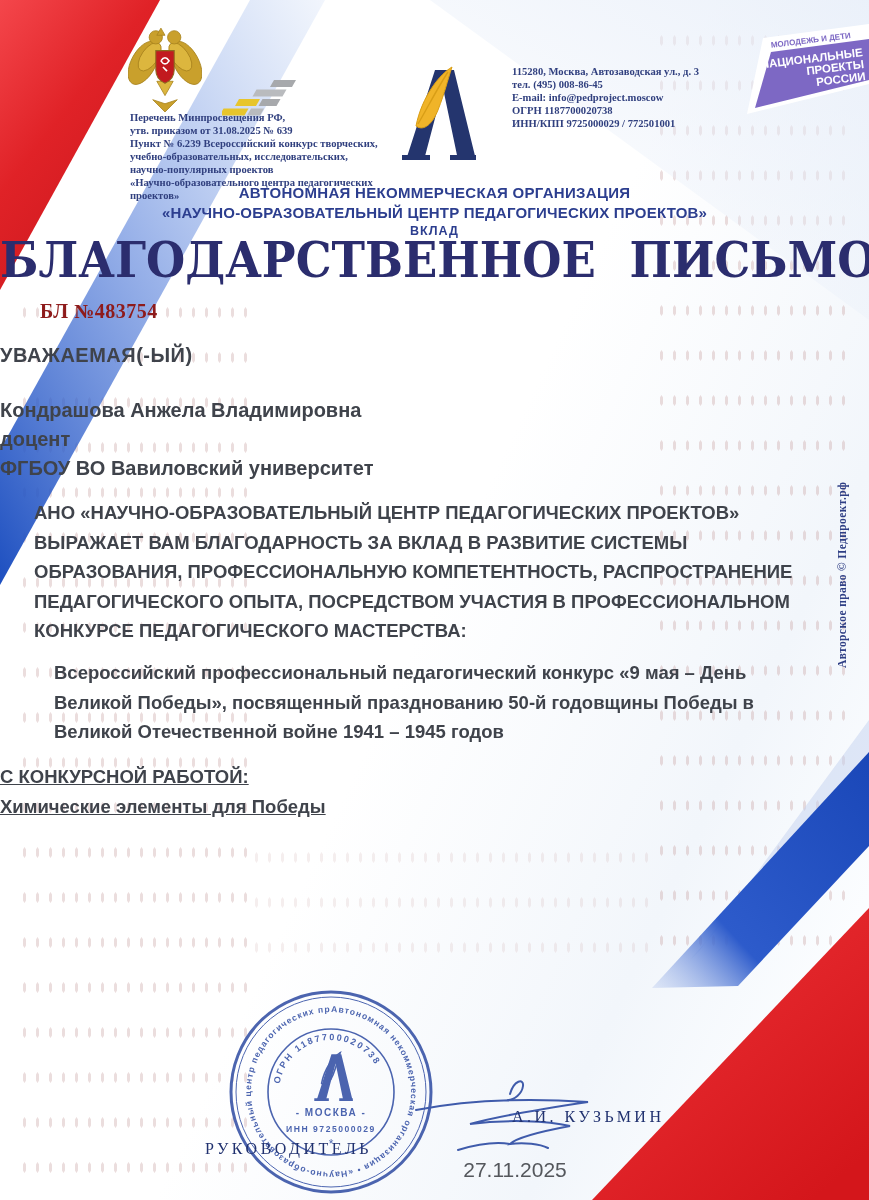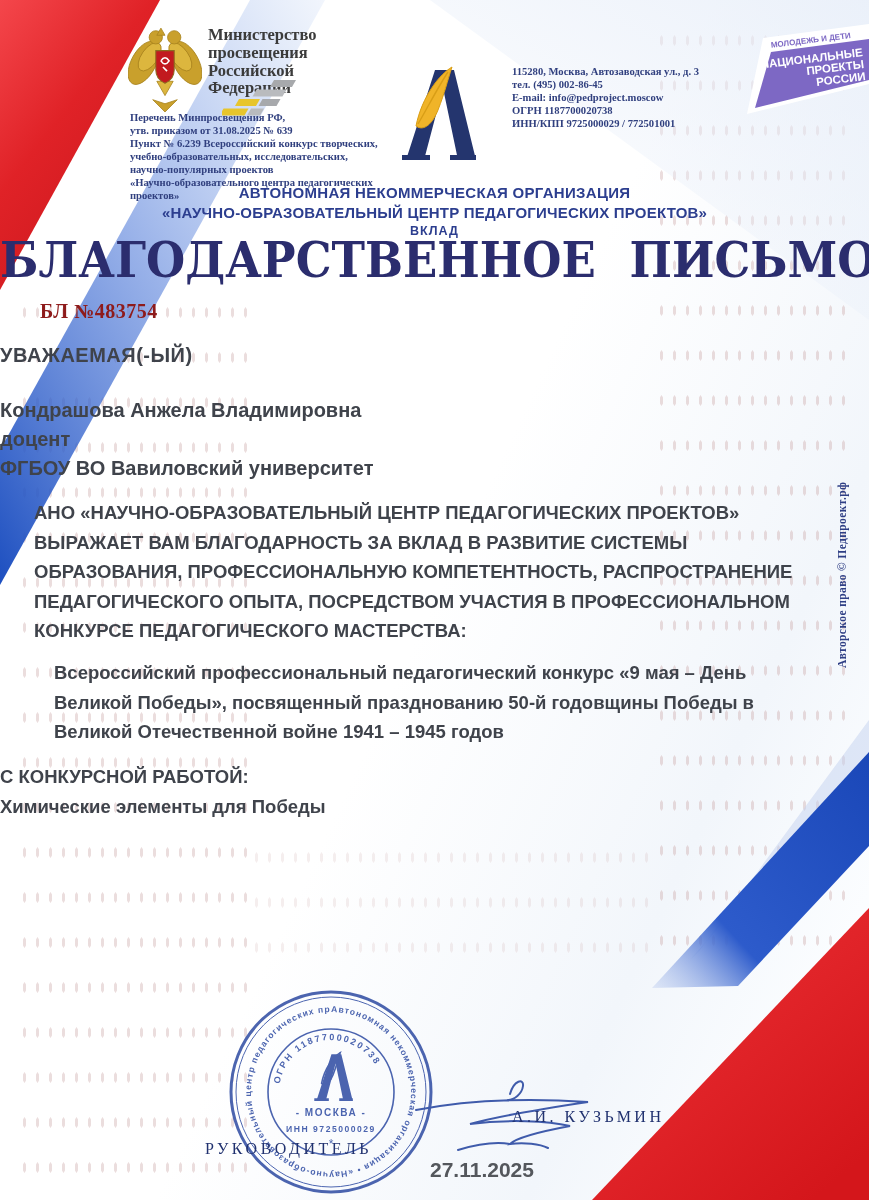--- a/index.html
+++ b/index.html
@@ -43,21 +43,21 @@
   .center-bold { width:100%; text-align:left; font-weight:700; color:#3f434b; }
   .salutation { font-size:20px; letter-spacing:.5px; }
   .recipient { font-size:20px; line-height:29px; white-space:pre-line; }
   .body-par { font-size:18.5px; line-height:29.5px; }
   .work-block { font-size:18.5px; line-height:29.5px; white-space:pre-line; }
 
   .sign-label {
     font-family:"Liberation Serif", serif; font-weight:400;
     font-size:16px; letter-spacing:3.5px; color:#20316f;
   }
-  .date-label { font-size:21px; font-weight:700; color:#54575c; }
+  .date-label { font-size:21px; font-weight:400; color:#54575c; text-align:center; }
   .copyright {
     font-family:"Liberation Serif", serif; font-weight:700;
     font-size:11.5px; color:#2f3f85; letter-spacing:.4px;
     transform:rotate(-90deg); transform-origin:left top; white-space:nowrap;
   }
 </style>
 </head>
 <body>
 
 <div id="page">
@@ -109,24 +109,20 @@
       <circle cx="26" cy="15" r="6.5"></circle>
       <circle cx="44" cy="15" r="6.5"></circle>
       <path d="M31,6 l4,7 h-8 z"></path>
       <path d="M23,76 l12,12 12,-12 -12,4 z"></path>
       <path d="M27,58 l8,14 8,-14 z" fill="#dcb63e"></path>
     </g>
     <path d="M26,28 h18 v19 q0,9 -9,13 q-9,-4 -9,-13 z" fill="#c21a1f" stroke="#8a6d1f" stroke-width="1"></path>
     <path d="M31,38 q4,-6 8,0 q-4,6 -8,0 M33,44 l4,4" stroke="#ffffff" stroke-width="1.6" fill="none"></path>
   </svg>
 
-  <div class="abs ministry-name" style="left:208px; top:26px; width:160px;">Министерство
-просвещения
-Российской
-Федерации</div>
 
   <svg class="abs" style="left:222px; top:80px;" width="80" height="38" viewBox="0 0 80 38">
     <g transform="skewX(-30) translate(18,0)">
       <rect x="34" y="0" width="22" height="7" fill="#a7a9ac"></rect>
       <rect x="22" y="9.5" width="30" height="7" fill="#b9bbbe"></rect>
       <rect x="10" y="19" width="21" height="7" fill="#e7c52c"></rect>
       <rect x="33.5" y="19" width="18" height="7" fill="#a7a9ac"></rect>
       <rect x="0" y="28.5" width="25" height="7" fill="#e7c52c"></rect>
       <rect x="27.5" y="28.5" width="13" height="7" fill="#b9bbbe"></rect>
     </g>
@@ -140,21 +136,21 @@
 «Научно-образовательного центра педагогических проектов»</div>
 
   <svg class="abs" style="left:388px; top:62px;" width="90" height="102" viewBox="0 0 90 102">
     <path d="M18,98 L47,8 L66,8 L88,98 L70,98 L55,26 L36,98 Z" fill="#24356e"></path>
     <path d="M14,98 h28 v-5 h-28 z M62,98 h26 v-5 h-26 z" fill="#24356e"></path>
     <path d="M28,64 C34,34 52,12 64,5 C59,20 57,30 50,48 C45,61 36,70 28,64 Z" fill="#f0b429" stroke="#d99e16" stroke-width="1"></path>
     <path d="M30,62 C40,45 50,25 60,10" stroke="#d99e16" stroke-width="1.4" fill="none"></path>
   </svg>
 
   <div class="abs small-navy" style="left:512px; top:66px; width:220px;">115280, Москва, Автозаводская ул., д. 3
-тел. (495) 002-86-45
+тел. (495) 008-86-45
 E-mail: info@pedproject.moscow
 ОГРН 1187700020738
 ИНН/КПП 9725000029 / 772501001</div>
 
   <svg class="abs" style="left:745px; top:12px;" width="125" height="108" viewBox="0 0 125 108">
     <polygon points="18,26 124,12 124,72 2,102" fill="#ffffff"></polygon>
     <polygon points="26,40 124,27 124,68 10,96" fill="#7d68c4"></polygon>
     <g transform="rotate(-7 65 30)">
       <text x="66" y="31" text-anchor="middle" font-size="8" font-weight="bold" fill="#7d68c4" font-family="Liberation Sans, sans-serif">МОЛОДЕЖЬ И ДЕТИ</text>
     </g>
@@ -178,21 +174,21 @@
   <div class="abs center-bold salutation" style="top:344px;">УВАЖАЕМАЯ(-ЫЙ)</div>
 
   <div class="abs center-bold recipient" style="top:396px;">Кондрашова Анжела Владимировна
 доцент
 ФГБОУ ВО Вавиловский университет</div>
 
   <div class="abs center-bold body-par" style="top:498px; left:34px; width:800px;">АНО «НАУЧНО-ОБРАЗОВАТЕЛЬНЫЙ ЦЕНТР ПЕДАГОГИЧЕСКИХ ПРОЕКТОВ» ВЫРАЖАЕТ ВАМ БЛАГОДАРНОСТЬ ЗА ВКЛАД В РАЗВИТИЕ СИСТЕМЫ ОБРАЗОВАНИЯ, ПРОФЕССИОНАЛЬНУЮ КОМПЕТЕНТНОСТЬ, РАСПРОСТРАНЕНИЕ ПЕДАГОГИЧЕСКОГО ОПЫТА, ПОСРЕДСТВОМ УЧАСТИЯ В ПРОФЕССИОНАЛЬНОМ КОНКУРСЕ ПЕДАГОГИЧЕСКОГО МАСТЕРСТВА:</div>
 
   <div class="abs center-bold body-par" style="top:658px; left:54px; width:760px;">Всероссийский профессиональный педагогический конкурс «9 мая – День Великой Победы», посвященный празднованию 50-й годовщины Победы в Великой Отечественной войне 1941 – 1945 годов</div>
 
-  <div class="abs center-bold work-block" style="top:762px;">С КОНКУРСНОЙ РАБОТОЙ:
+  <div class="abs center-bold work-block" style="top:762px;text-decoration:underline;">С КОНКУРСНОЙ РАБОТОЙ:
 Химические элементы для Победы</div>
 
   <svg class="abs" style="left:225px; top:986px; opacity:.92;" width="212" height="212" viewBox="-106 -106 212 212">
     <defs>
       <path id="ringPath" d="M 0,-80 A 80,80 0 1 1 -0.01,-80"></path>
       <path id="ogrnPath" d="M -52,0 A 52,52 0 0 1 52,0"></path>
     </defs>
     <g stroke="#3d58a9" fill="none">
       <circle r="100" stroke-width="3"></circle>
       <circle r="95" stroke-width="1"></circle>

